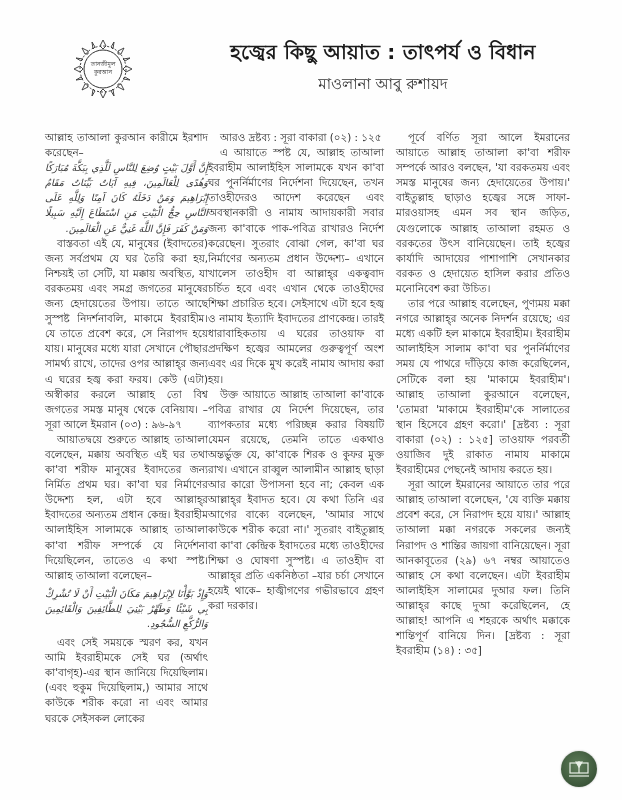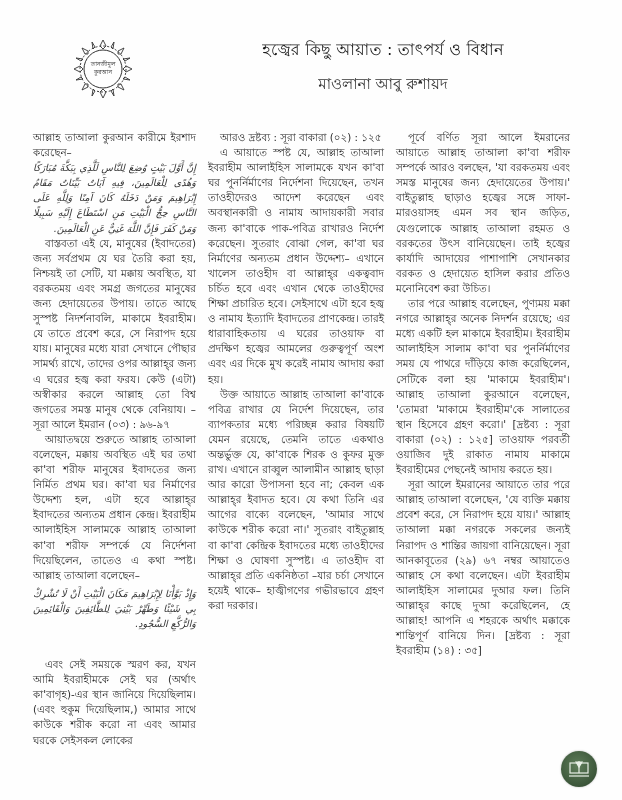--- a/index.html
+++ b/index.html
@@ -1,28 +1,28 @@
 <!DOCTYPE html>
 <html><head>
 <meta charset="utf-8">
 <style>
   html, body { margin: 0; padding: 0; background: #ffffff; }
   body { width: 622px; height: 800px; position: relative; overflow: hidden; color: #222; font-family: "DejaVu Sans", sans-serif; }
   .page { position: absolute; inset: 0; background: #fefefe; }
   .logo { position: absolute; left: 72px; top: 38px; width: 62px; height: 62px; }
-  .title { position: absolute; left: 188px; top: 37px; width: 390px; text-align: center; font-size: 16px; font-weight: normal; color: #1a1a1a; letter-spacing: 0.2px; white-space: nowrap; }
+  .title { position: absolute; left: 188px; top: 37px; width: 390px; text-align: center; font-size: 20px; font-weight: bold; color: #1a1a1a; letter-spacing: 0.2px; white-space: nowrap; }
   .author { position: absolute; left: 188px; top: 72px; width: 390px; text-align: center; font-size: 15px; color: #333; }
   .col { position: absolute; top: 130px; font-size: 10.3px; line-height: 15.1px; color: #2a2a2a; text-align: justify; }
   .col p { margin: 0; }
   .col .ind { text-indent: 12px; }
-  .c1 { left: 33px; width: 163px; }
+  .c1 { left: 45px; width: 163px; }
   .c2 { left: 208px; width: 176px; }
   .c3 { left: 396px; width: 174px; }
   .arabic { font-family: "DejaVu Sans", sans-serif; direction: rtl; text-align: justify; font-size: 9.6px; line-height: 15.1px; color: #333; margin: 0; font-style: italic; }
-  .arabic.block2 { margin: 3px 0 26px 0; }
+  .arabic.block2 { margin: 3px 0 4px 0; }
   .badge { position: absolute; left: 561px; top: 751px; width: 36px; height: 36px; border-radius: 50%; background: radial-gradient(circle at 45% 40%, #5f7d5a, #3c563a 70%, #2f452e); box-shadow: 0 0 2px rgba(0,0,0,0.3); }
   .badge svg { position: absolute; left: 6px; top: 7px; }
 </style>
 </head>
 <body>
 
 <div class="page">
 
   <div class="logo">
     <svg width="62" height="62" viewBox="0 0 62 62">

